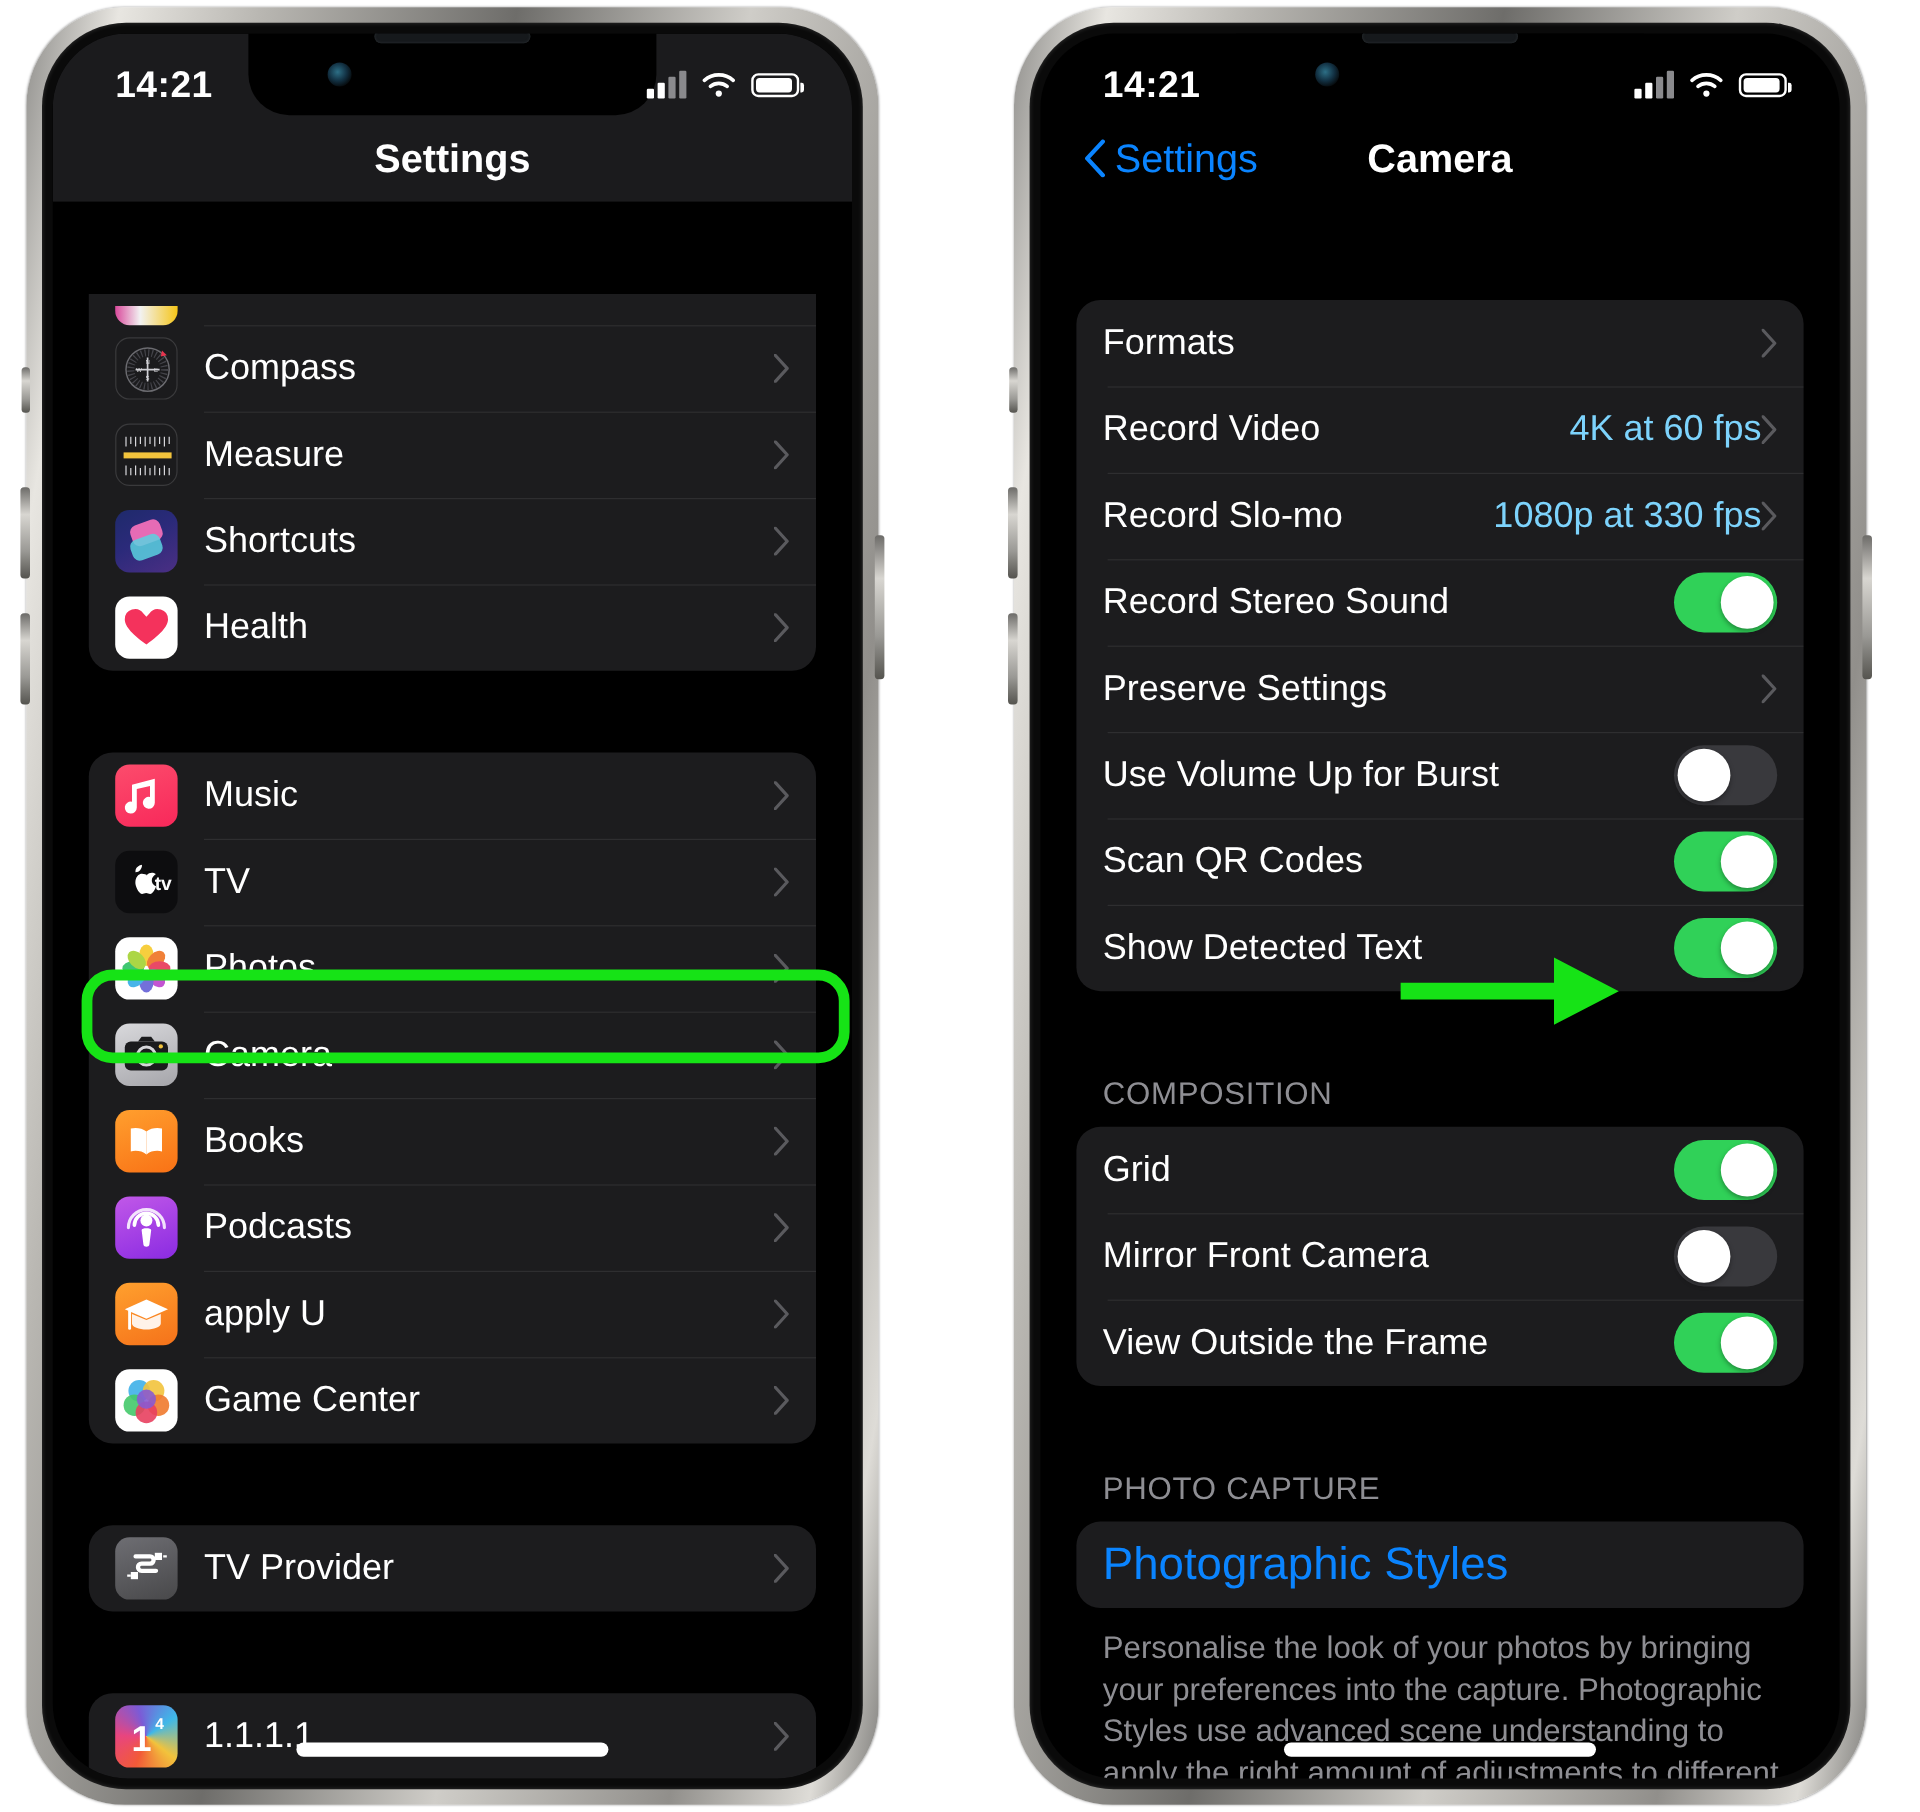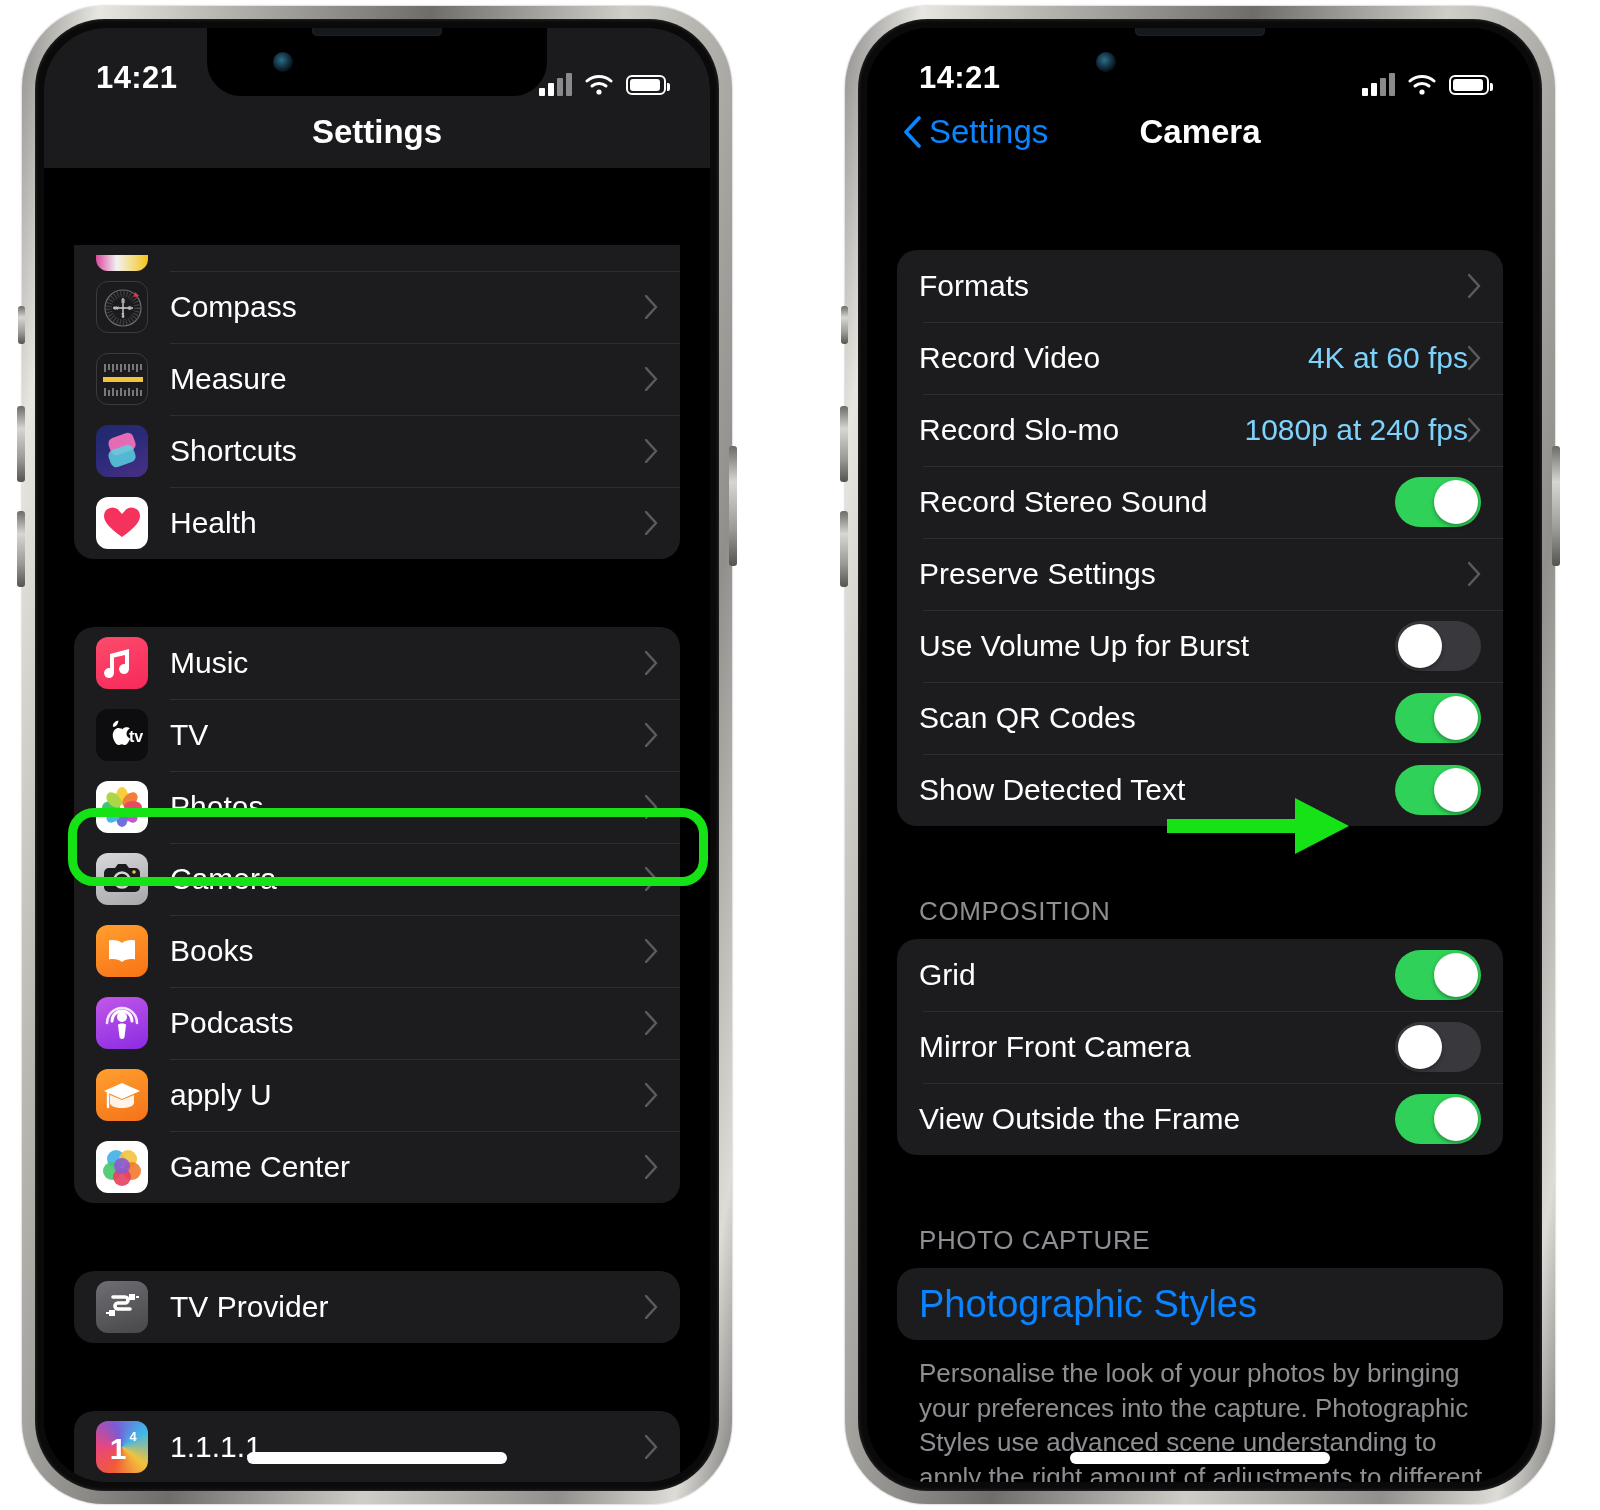--- a/index.html
+++ b/index.html
@@ -61,21 +61,21 @@
   .frontcam {
     position: absolute; top: 24px; left: 66px;
     width: 20px; height: 20px; border-radius: 50%;
     background: radial-gradient(circle at 42% 40%, #2d6f86 0%, #123042 45%, #050708 78%);
     box-shadow: 0 0 2px #000;
   }
 
   
   .statusbar {
     position: absolute; top: 0; left: 0; right: 0; height: 68px;
-    display: flex; align-items: flex-end; justify-content: space-between;
+    display: flex; align-items: center; justify-content: space-between;
     padding: 18px 44px 0 52px; z-index: 45; color: #fff; gap: 40px;
   }
   .clock { font-size: 31px; font-weight: 700; letter-spacing: .4px; }
   .status-right { display: flex; align-items: center; gap: 13px; }
   .sig { display: flex; align-items: flex-end; gap: 3px; height: 22px; }
   .sig i { display:block; width: 6px; background: #fff; border-radius: 1px; }
   .sig i:nth-child(1){ height: 8px; }
   .sig i:nth-child(2){ height: 13px; }
   .sig i:nth-child(3){ height: 18px; background:#8a8a8d; }
   .sig i:nth-child(4){ height: 23px; background:#8a8a8d; }
@@ -503,21 +503,21 @@
             </div>
             <div class="row noicon">
               <span class="row-label">Record Video</span>
               <span class="row-value">4K at 60 fps</span>
               <svg class="chev" viewBox="0 0 13 24">
                   <path d="M1 1l10 11L1 23" fill="none" stroke="#5a5a5e" stroke-width="2.6" stroke-linecap="round" stroke-linejoin="round"></path>
                 </svg>
             </div>
             <div class="row noicon">
               <span class="row-label">Record Slo-mo</span>
-              <span class="row-value">1080p at 240 fps</span>
+              <span class="row-value">1080p at 330 fps</span>
               <svg class="chev" viewBox="0 0 13 24">
                   <path d="M1 1l10 11L1 23" fill="none" stroke="#5a5a5e" stroke-width="2.6" stroke-linecap="round" stroke-linejoin="round"></path>
                 </svg>
             </div>
             <div class="row noicon">
               <span class="row-label">Record Stereo Sound</span>
               <div class="toggle on">
                   <span class="knob"></span>
                 </div>
             </div>

